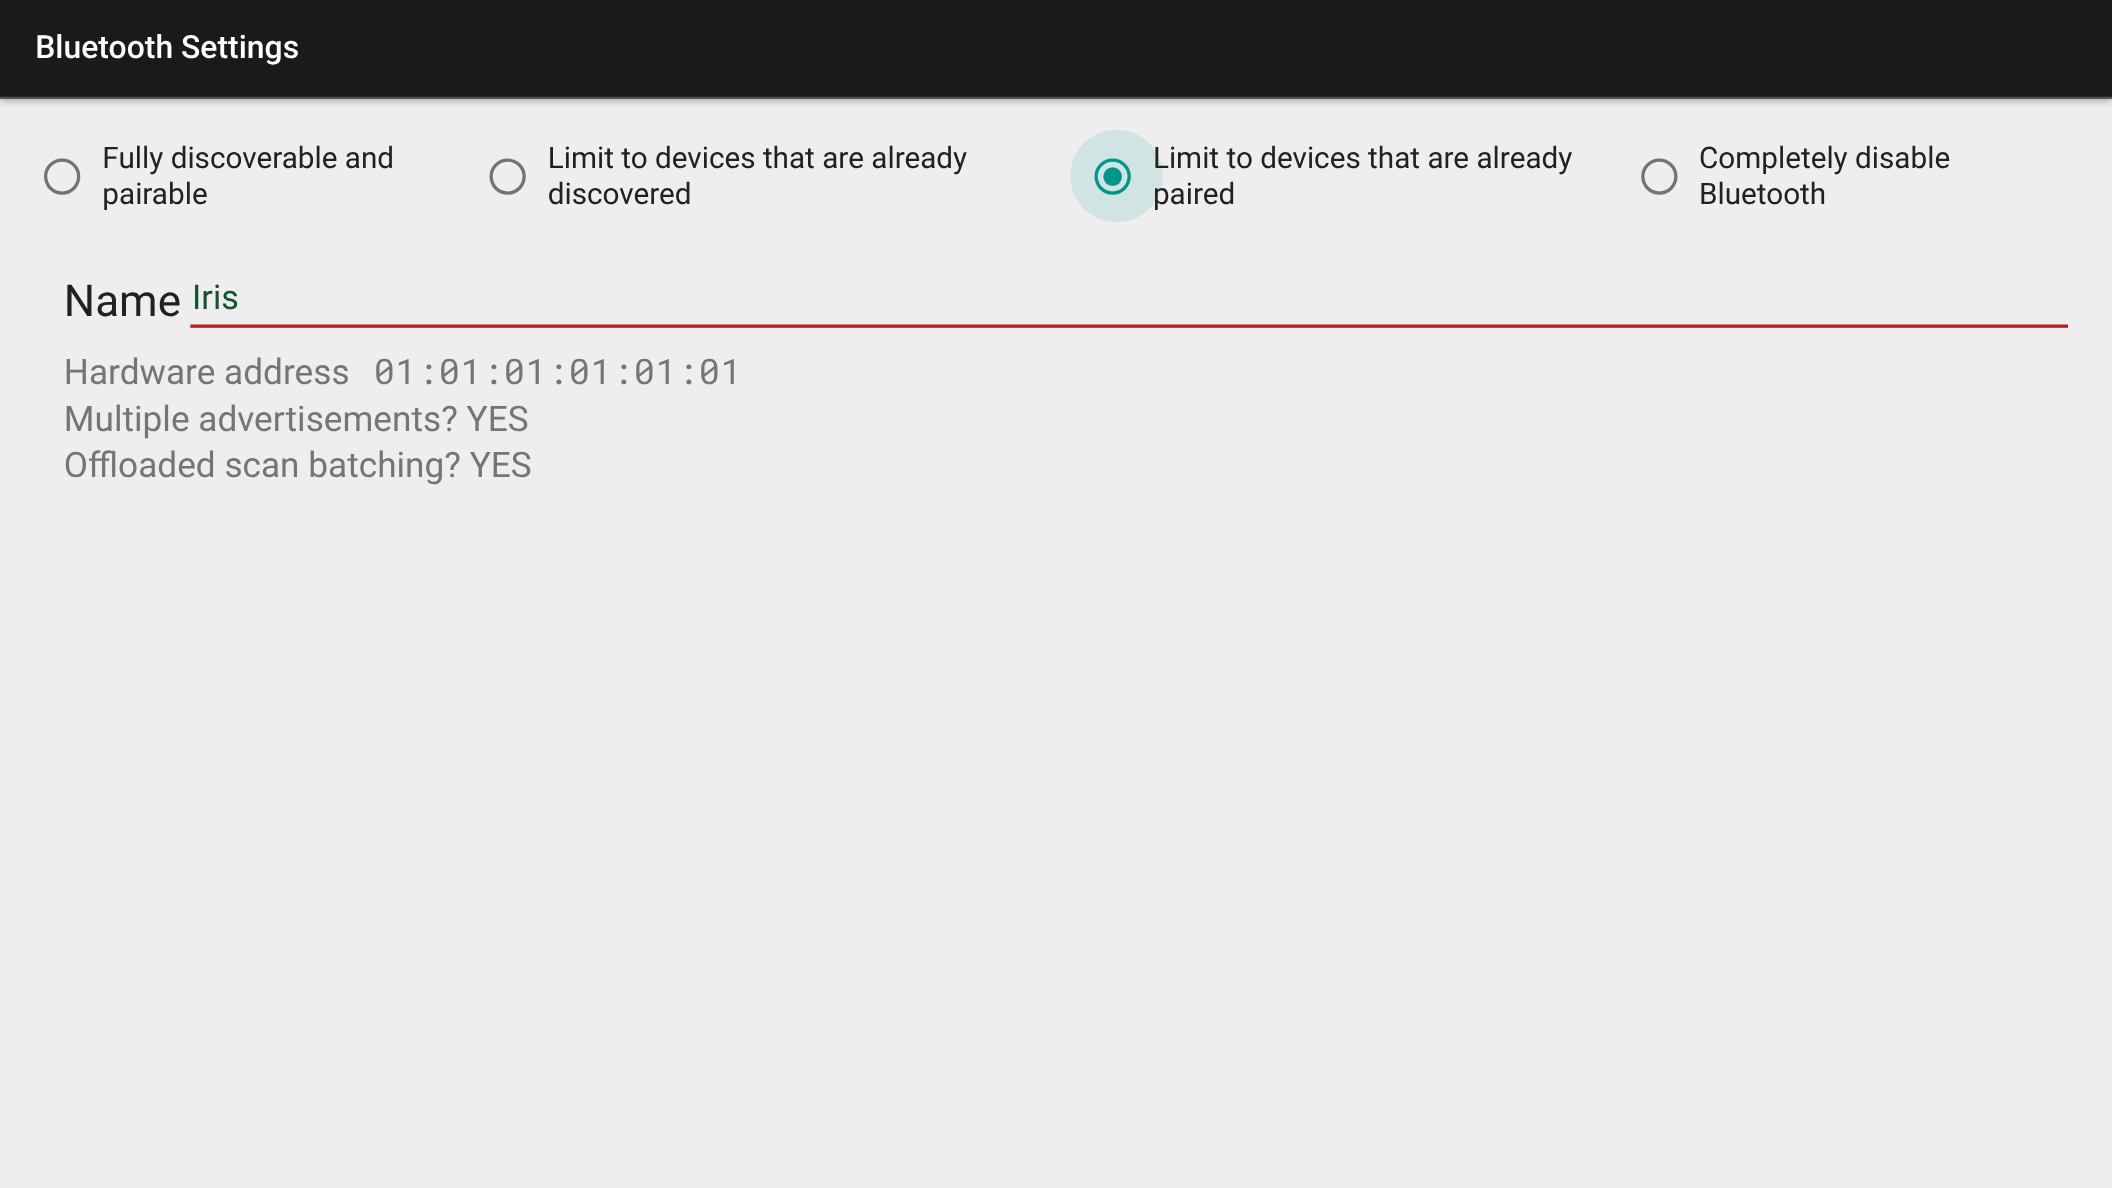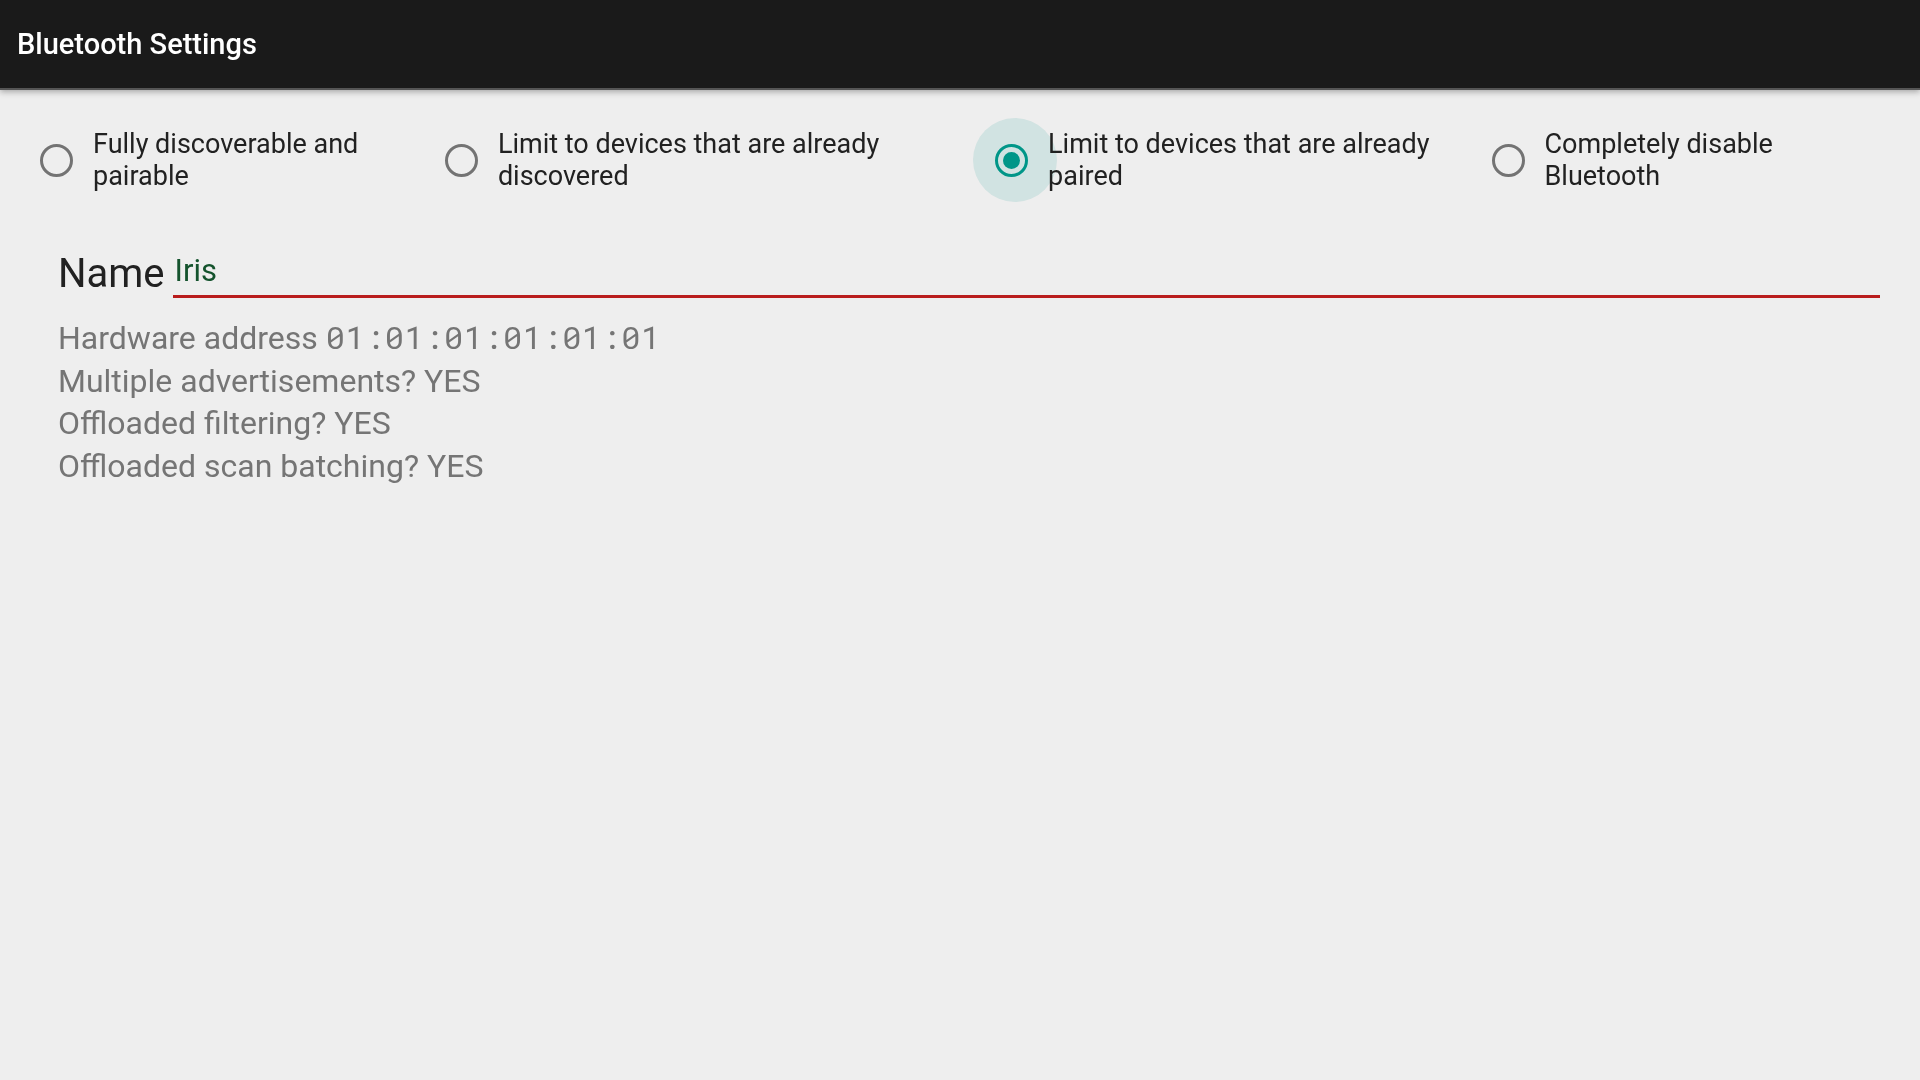--- a/index.html
+++ b/index.html
@@ -12,21 +12,21 @@
     background: #eeeeee;
     width: 1920px;
     height: 1080px;
     overflow: hidden;
   }
   .header {
     background: #1a1a1a;
     height: 90px;
     display: flex;
     align-items: center;
-    padding-left: 17px;
+    padding-left: 32px;
     border-bottom: 2px solid #555;
     box-shadow: 0 2px 6px rgba(0,0,0,0.3);
   }
   .header-title {
     color: #ffffff;
     font-size: 29px;
     font-weight: 500;
   }
   .content {
     padding: 38px 40px;
@@ -117,20 +117,21 @@
     padding-left: 18px;
   }
   .info-row {
     font-size: 32px;
     color: #757575;
     line-height: 1.33;
   }
   .info-row .mono {
     font-family: "Roboto Mono", "Courier New", monospace;
     letter-spacing: 0.5px;
+    margin-left: 14px;
   }
 </style>
 </head>
 <body>
 
 <div class="header">
   <div class="header-title">Bluetooth Settings</div>
 </div>
 
 <div class="content">
@@ -179,22 +180,18 @@
   <div class="info-section">
     <div class="info-row">
       <span>Hardware address</span>
       <span class="mono">01:01:01:01:01:01</span>
     </div>
     <div class="info-row">
       <span>Multiple advertisements? </span>
       <span>YES</span>
     </div>
     <div class="info-row">
-      <span>Offloaded filtering? </span>
-      <span>YES</span>
-    </div>
-    <div class="info-row">
       <span>Offloaded scan batching? </span>
       <span>YES</span>
     </div>
   </div>
 
 </div>
 
 </body></html>

